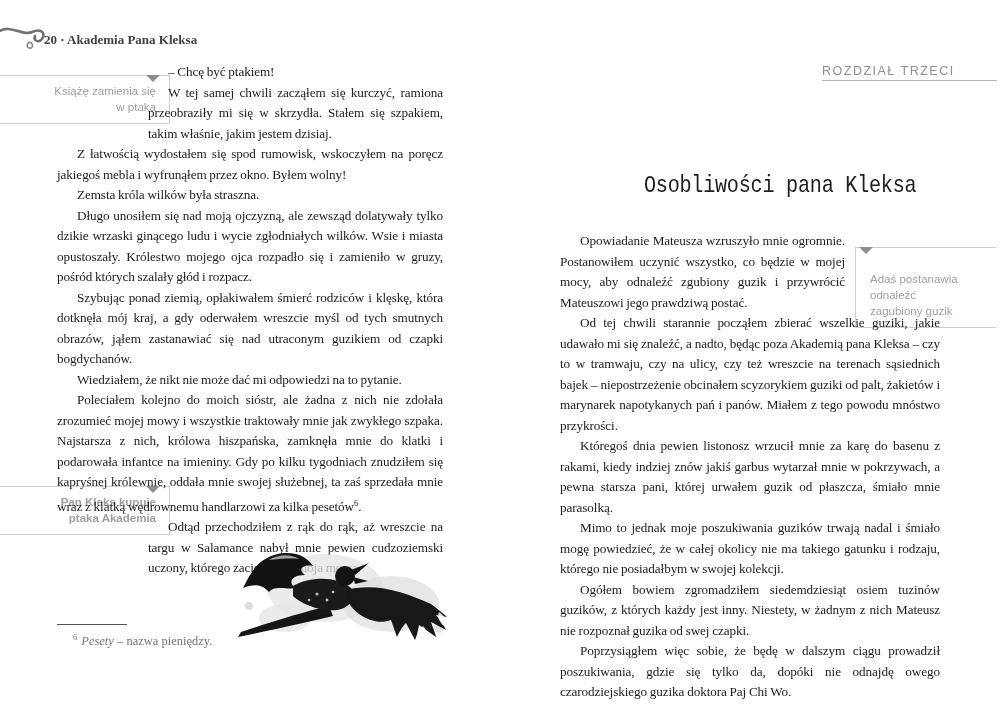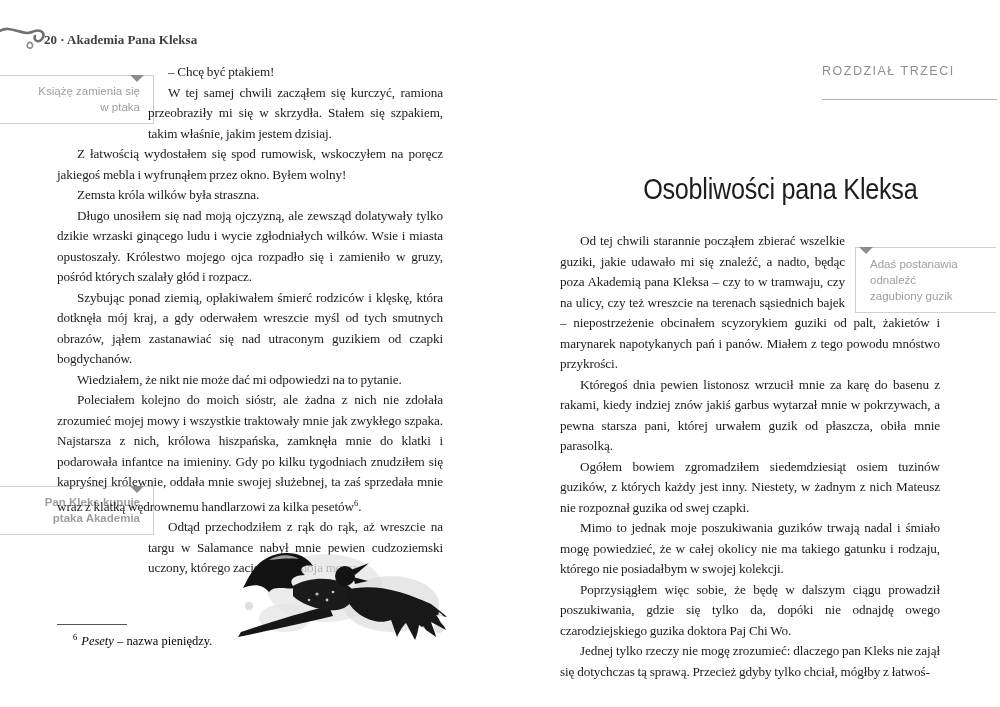--- a/index.html
+++ b/index.html
@@ -13,42 +13,42 @@
   .bodycol p{margin:0;text-indent:20px;}
   .spacer-l{float:left;width:91px;}
   .spacer-r{float:right;width:95px;}
   
   .page-header{position:absolute;left:44px;top:32px;font-size:13px;font-weight:bold;color:#3f3f3f;}
   .flourish{position:absolute;left:0;top:20px;}
   .left-body{left:57px;top:62px;width:386px;}
   
   .note{position:absolute;box-sizing:border-box;color:#9e9e9e;
     font-family:"Liberation Sans", sans-serif;font-size:11.5px;line-height:16px;}
-  .note-left{left:0;width:154px;text-align:right;padding:7px 13px 8px 23px;
+  .note-left{left:0;width:170px;text-align:right;padding:7px 13px 8px 23px;
     border-top:1px solid #cfcfcf;border-bottom:1px solid #cfcfcf;border-right:1px solid #cfcfcf;}
-  .note-right{left:855px;right:4px;text-align:left;padding:8px 6px 8px 14px;
+  .note-right{left:855px;right:4px;text-align:left;padding:23px 6px 8px 14px;
     border-top:1px solid #cfcfcf;border-bottom:1px solid #cfcfcf;border-left:1px solid #cfcfcf;}
   .note-tri{position:absolute;top:-1px;width:0;height:0;
     border-left:7px solid transparent;border-right:7px solid transparent;border-top:7px solid #8d8d8d;}
   .note-left .note-tri{right:9px;}
   .note-right .note-tri{left:3px;}
   #note1{top:75px;} #note2{top:486px;font-weight:bold;} #note3{top:247px;}
   
   .footnote-rule{position:absolute;left:57px;top:624px;width:70px;border-top:1px solid #555;}
-  .footnote{position:absolute;left:57px;top:632px;width:386px;font-size:12.5px;color:#000000;}
+  .footnote{position:absolute;left:57px;top:632px;width:386px;font-size:12.5px;color:#737373;}
   .footnote sup{font-size:8.5px;vertical-align:super;margin:0 4px 0 16px;}
   .footnote .term{font-style:italic;}
   
   .bird{position:absolute;left:233px;top:546px;}
   
-  .rozdzial{position:absolute;left:822px;right:3px;top:64px;padding-bottom:21px;
+  .rozdzial{position:absolute;left:822px;right:3px;top:64px;padding-bottom:2px;
     border-bottom:1px solid #b3b3b3;font-family:"Liberation Sans", sans-serif;
     font-size:12.5px;letter-spacing:1.5px;color:#8f8f8f;white-space:nowrap;}
   .chapter-title{position:absolute;left:560px;width:440px;top:172px;text-align:center;
-    font-family:Liberation Sans, sans-serif;font-size:30px;color:#1d1d1d;}
+    font-family:Liberation Mono, monospace;font-size:24px;color:#1d1d1d;}
   .chapter-title .sq{display:inline-block;transform:scaleX(0.84);transform-origin:center;
     letter-spacing:-0.3px;white-space:nowrap;}
   .right-body{left:560px;top:231px;width:380px;}
   sup.ref{font-size:8.5px;vertical-align:super;letter-spacing:0;}
 </style>
 </head>
 <body>
 
 <svg class="flourish" width="50" height="30" viewBox="0 0 50 30">
   <path d="M-2,12 C10,3 22,17 32,12 C41,8 46,13 42,19 C39,23 33,21 35,16" fill="none" stroke="#707070" stroke-width="2.6" stroke-linecap="round"></path>
@@ -125,19 +125,20 @@
 </div>
 
 <div class="note note-right" id="note3">
   <span class="note-tri"></span>
   <div>Adaś postanawia odnaleźć</div>
   <div>zagubiony guzik</div>
 </div>
 
 <div class="bodycol right-body">
   <div class="spacer-r" style="height:62px;"></div>
+  <p>Opowiadanie Mateusza wzruszyło mnie ogromnie. Postanowiłem uczynić wszystko, co będzie w mojej mocy, aby odnaleźć zgubiony guzik i przywrócić Mateuszowi jego prawdziwą postać.</p>
   <p>Od tej chwili starannie począłem zbierać wszelkie guziki, jakie udawało mi się znaleźć, a nadto, będąc poza Akademią pana Kleksa – czy to w tramwaju, czy na ulicy, czy też wreszcie na terenach sąsiednich bajek – niepostrzeżenie obcinałem scyzorykiem guziki od palt, żakietów i marynarek napotykanych pań i panów. Miałem z tego powodu mnóstwo przykrości.</p>
-  <p>Któregoś dnia pewien listonosz wrzucił mnie za karę do basenu z rakami, kiedy indziej znów jakiś garbus wytarzał mnie w pokrzywach, a pewna starsza pani, której urwałem guzik od płaszcza, obiła mnie parasolką.</p>
+  <p>Któregoś dnia pewien listonosz wrzucił mnie za karę do basenu z rakami, kiedy indziej znów jakiś garbus wytarzał mnie w pokrzywach, a pewna starsza pani, której urwałem guzik od płaszcza, śmiało mnie parasolką.</p>
+  <p>Mimo to jednak moje poszukiwania guzików trwają nadal i śmiało mogę powiedzieć, że w całej okolicy nie ma takiego gatunku i rodzaju, którego nie posiadałbym w swojej kolekcji.</p>
   <p>Ogółem bowiem zgromadziłem siedemdziesiąt osiem tuzinów guzików, z których każdy jest inny. Niestety, w żadnym z nich Mateusz nie rozpoznał guzika od swej czapki.</p>
-  <p>Mimo to jednak moje poszukiwania guzików trwają nadal i śmiało mogę powiedzieć, że w całej okolicy nie ma takiego gatunku i rodzaju, którego nie posiadałbym w swojej kolekcji.</p>
   <p>Poprzysiągłem więc sobie, że będę w dalszym ciągu prowadził poszukiwania, gdzie się tylko da, dopóki nie odnajdę owego czarodziejskiego guzika doktora Paj Chi Wo.</p>
   <p>Jednej tylko rzeczy nie mogę zrozumieć: dlaczego pan Kleks nie zajął się dotychczas tą sprawą. Przecież gdyby tylko chciał, mógłby z łatwoś-</p>
 </div>
 
 </body></html>

